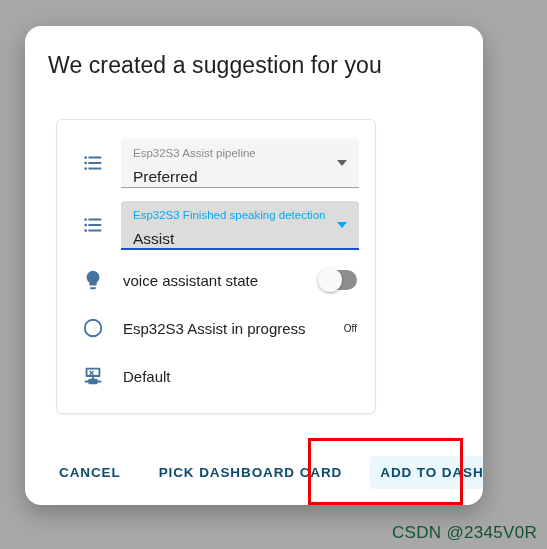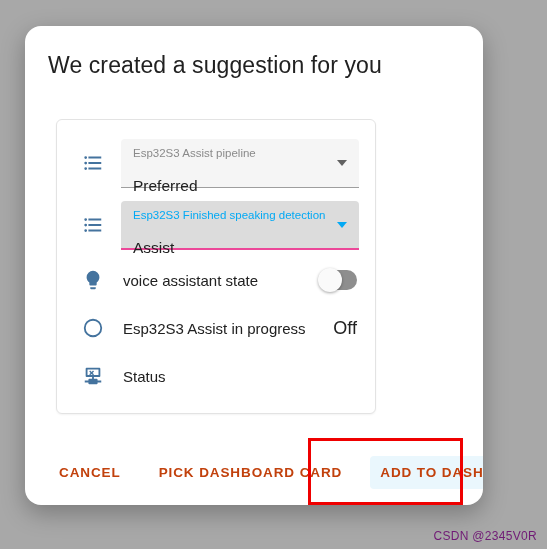--- a/index.html
+++ b/index.html
@@ -93,37 +93,37 @@
     box-sizing: border-box;
     padding: 7px 34px 0 12px;
     margin-left: 8px;
   }
   .select-field.idle {
     background: #f5f5f5;
     border-bottom: 1px solid #9e9e9e;
   }
   .select-field.focused {
     background: #dcdcdc;
-    border-bottom: 2px solid #ec4899;
+    border-bottom: 2px solid #1d4ed8;
   }
 
   .field-label {
     font-size: 11.5px;
     line-height: 14px;
     color: #8a8a8a;
     white-space: nowrap;
   }
   .select-field.focused .field-label { color: #03a9f4; }
 
   .field-value {
     font-size: 15.5px;
     line-height: 22px;
     color: #212121;
     white-space: nowrap;
-    margin-top: 15px;
+    margin-top: 6px;
   }
 
   .caret {
     position: absolute;
     right: 12px;
     top: 21px;
     width: 0;
     height: 0;
     border-left: 5px solid transparent;
     border-right: 5px solid transparent;
@@ -136,21 +136,21 @@
     flex: 1;
     font-size: 15px;
     color: #212121;
     padding-left: 10px;
     white-space: nowrap;
     overflow: hidden;
     text-overflow: ellipsis;
   }
 
   .row-state {
-    font-size: 18px;
+    font-size: 10px;
     color: #212121;
     padding-right: 2px;
     white-space: nowrap;
   }
 
   
   .toggle {
     position: relative;
     width: 38px;
     height: 20px;
@@ -182,21 +182,21 @@
     box-sizing: border-box;
   }
 
   .action-btn {
     background: transparent;
     border: none;
     font-family: "Liberation Sans", sans-serif;
     font-size: 13.5px;
     font-weight: bold;
     letter-spacing: 0.9px;
-    color: #c2410c;
+    color: #0c4a6e;
     padding: 9px 10px;
     border-radius: 4px;
     cursor: pointer;
     white-space: nowrap;
   }
   #btn-cancel { margin-left: 6px; }
   #btn-pick { margin-left: 18px; }
   #btn-add {
     margin-left: 18px;
     background: #eaf7fd;
@@ -212,22 +212,22 @@
     border: 3px solid #ef0000;
     box-sizing: border-box;
     pointer-events: none;
   }
 
   
   #watermark {
     position: absolute;
     right: 10px;
     bottom: 6px;
-    font-size: 12px;
-    color: #701a75;
+    font-size: 17px;
+    color: #14532d;
     letter-spacing: 0.3px;
     white-space: nowrap;
   }
 </style>
 </head>
 <body>
 
 <div id="dialog">
 
   <div id="dialog-title">We created a suggestion for you</div>
@@ -282,21 +282,21 @@
         <span class="row-label">Esp32S3 Assist in progress</span>
         <span class="row-state">Off</span>
       </div>
 
       <div class="row">
         <span class="row-icon">
           <svg width="22" height="22" viewBox="0 0 24 24" fill="currentColor" aria-hidden="true">
             <path d="M5 3h14a1 1 0 0 1 1 1v8a1 1 0 0 1-1 1h-6v2h3a1 1 0 0 1 1 1v1h4v2h-4v1a1 1 0 0 1-1 1H8a1 1 0 0 1-1-1v-1H3v-2h4v-1a1 1 0 0 1 1-1h3v-2H5a1 1 0 0 1-1-1V4a1 1 0 0 1 1-1m1 2v6h12V5H6m2.9 1.1 1.6 1.6 1.5-1.6 1.1 1.1-1.6 1.5 1.6 1.5-1.1 1.1-1.5-1.6-1.6 1.6-1-1.1 1.5-1.5-1.5-1.5 1-1.1Z"></path>
           </svg>
         </span>
-        <span class="row-label">Status</span>
+        <span class="row-label">Default</span>
       </div>
 
     </div>
   </div>
 
   <div id="dialog-actions">
     <button class="action-btn" id="btn-cancel">CANCEL</button>
     <button class="action-btn" id="btn-pick">PICK DASHBOARD CARD</button>
     <button class="action-btn" id="btn-add">ADD TO DASHBOARD</button>
   </div>

